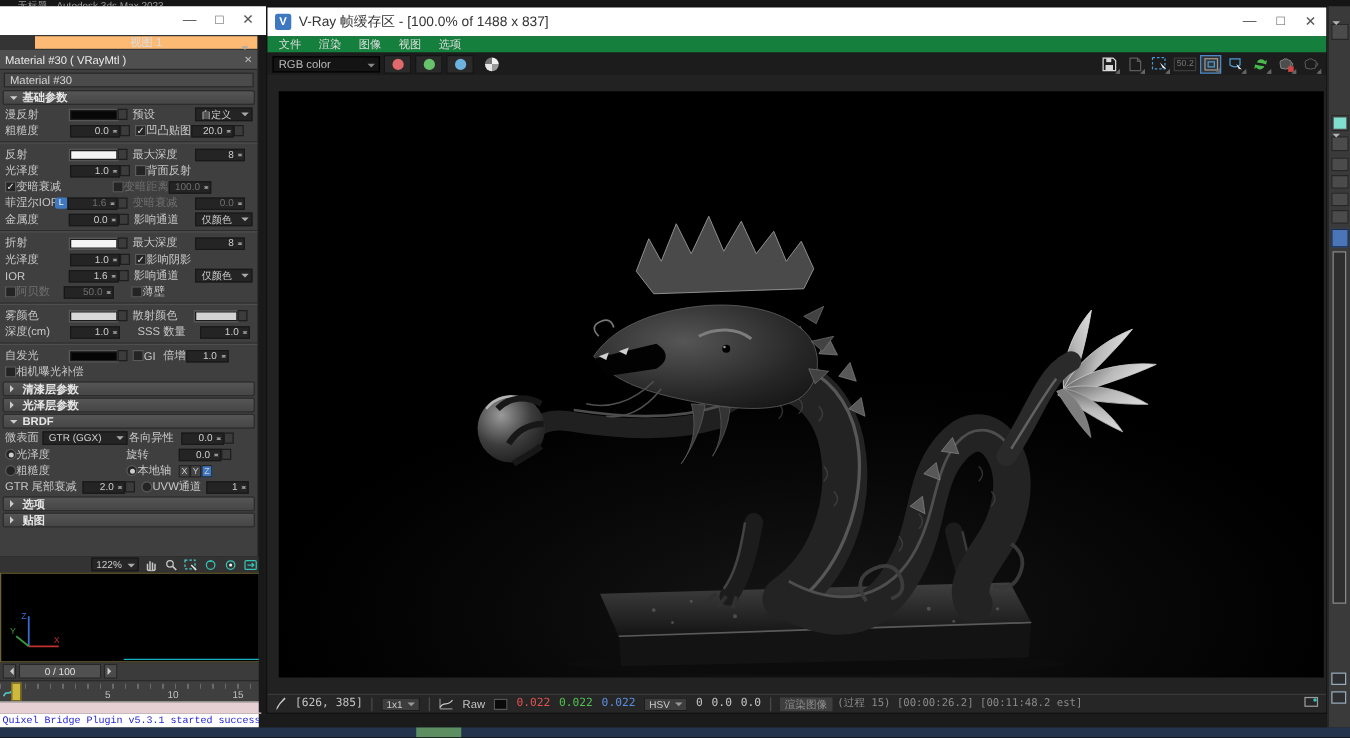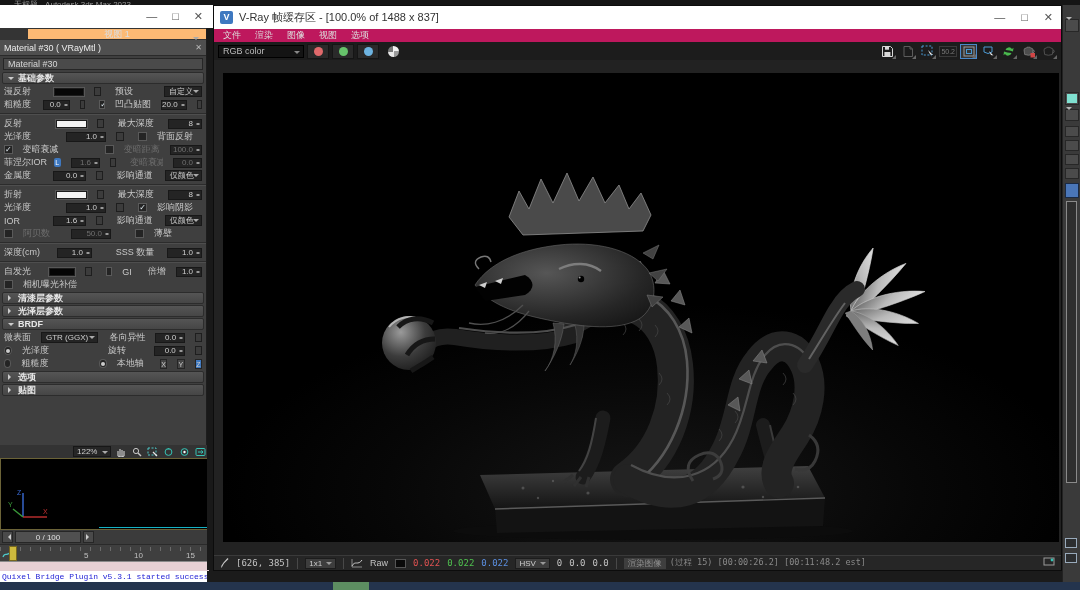--- a/index.html
+++ b/index.html
@@ -33,21 +33,21 @@
   .me-panel{left:0;top:28px;width:207px;height:417px;background:#3f3f3f;border-right:1px solid #1d1d1d;color:#c8c8c8;font-size:9px;overflow:hidden;}
   .vp-row{display:flex;align-items:center;height:12px;background:#343434;padding-left:28px;}
   .vp-combo{flex:1;height:10px;background:#4a4a4a;border:5px solid #fdba74;display:flex;align-items:center;justify-content:center;position:relative;color:#ddd;}
   .vp-combo i,.combo i{position:absolute;right:2px;top:3px;width:0;height:0;border:3px solid transparent;border-top-color:#aaa;}
   .mat-header{display:flex;align-items:center;height:16px;background:#4f4f4f;border-bottom:1px solid #2a2a2a;padding:0 4px;color:#ececec;}
   .mat-header .x{margin-left:auto;color:#bbb;font-size:8px;}
   .mat-name{margin:2px 3px;height:12px;background:#4a4a4a;border:1px solid #262626;display:flex;align-items:center;padding-left:4px;color:#d5d5d5;}
   .rollout{height:12px;margin:1px 2px;background:linear-gradient(#555,#464646);border:1px solid #2c2c2c;border-radius:2px;display:flex;align-items:center;gap:4px;padding:0 5px;color:#e6e6e6;font-weight:bold;}
   .tri-r{width:0;height:0;border:3px solid transparent;border-left-color:#ccc;}
   .tri-d{width:0;height:0;border:3px solid transparent;border-top-color:#ccc;margin-top:3px;}
-  .prow{display:flex;align-items:center;height:13px;padding:0 4px;gap:10px;white-space:nowrap;}
+  .prow{display:flex;align-items:center;height:13px;padding:0 4px;gap:0;white-space:nowrap;}
   .lb1{width:52px;overflow:hidden;}
   .lb2{width:50px;overflow:hidden;}
   .swatch{width:38px;height:8px;border:1px solid #1c1c1c;outline:1px solid #575757;}
   .sw-sm{width:34px;}
   .spin{width:40px;height:10px;background:#242424;border:1px solid #181818;color:#cfcfcf;font-size:8px;display:flex;align-items:center;justify-content:flex-end;padding-right:8px;position:relative;}
   .spin u,.spin s{position:absolute;right:1px;width:0;height:0;border:2.5px solid transparent;text-decoration:none;}
   .spin u{top:1px;border-bottom-color:#999;}
   .spin s{bottom:1px;border-top-color:#999;}
   .spin.sm{width:34px;}
   .map{width:8px;height:9px;background:#3c3c3c;border:1px solid #1e1e1e;}
@@ -79,21 +79,21 @@
   .playhead{position:absolute;left:9px;top:1px;width:8px;height:15px;border:1px solid #77671d;}
   .pink-row{left:0;top:561px;width:209px;height:10px;background:#e7d0d4;border-top:1px solid #8a8a8a;}
   .listener{left:0;top:571px;width:207px;height:11px;background:#fff;color:#2323d6;font-family:"Liberation Mono",monospace;font-size:8px;line-height:11px;padding-left:2px;white-space:nowrap;overflow:hidden;}
   .gapstrip{left:207px;top:28px;width:6px;height:542px;background:#191919;}
 
   
   .vfb{left:213px;top:5px;width:849px;height:566px;background:#262626;border:1px solid #0c0c0c;}
   .vfb-title{height:23px;background:#ffffff;display:flex;align-items:center;padding:0 6px;color:#333;font-size:11px;gap:6px;}
   .vfb-logo{width:13px;height:13px;border-radius:2px;color:#fff;font-size:9px;font-weight:bold;text-align:center;line-height:13px;}
   .vfb-title .winbtns{margin-left:auto;display:flex;gap:16px;color:#555;padding-right:2px;}
-  .vfb-menu{height:13px;background:#be185d;display:flex;align-items:center;gap:14px;padding-left:9px;color:#ddd;font-size:9px;}
+  .vfb-menu{height:13px;background:#15803d;display:flex;align-items:center;gap:14px;padding-left:9px;color:#ddd;font-size:9px;}
   .vfb-tools{height:18px;background:#1c1c1c;display:flex;align-items:center;gap:3px;padding:0 4px;}
   .ch-combo{width:86px;height:13px;background:#141414;border:1px solid #000;color:#bbb;font-size:9px;display:flex;align-items:center;padding:0 4px;position:relative;}
   .cbtn{width:22px;height:15px;background:#2a2a2a;border:1px solid #151515;display:flex;align-items:center;justify-content:center;}
   .circ{width:9px;height:9px;border-radius:50%;}
   .halfcirc{width:11px;height:11px;border-radius:50%;background:conic-gradient(#f2f2f2 0 90deg,#9a9a9a 90deg 180deg,#e8e8e8 180deg 270deg,#777 270deg 360deg);margin-left:6px;}
   .tspace{flex:1;}
   .tbtn{width:17px;height:15px;display:flex;align-items:center;justify-content:center;position:relative;}
   .tbtn::after{content:"";position:absolute;right:0;bottom:0;border:2px solid transparent;border-right-color:#666;border-bottom-color:#666;}
   .tbtn.sel{background:#343434;border:1px solid #4a88c8;}
   .clampbox{color:#787878;font-size:7px;border:1px solid #3a3a3a;padding:0 1px;line-height:9px;}
@@ -281,20 +281,28 @@
           <span>50.0</span>
           <u></u>
           <s></s>
         </span>
       <span class="chk off" style="margin-left:14px">✓</span>
       <span>薄壁</span>
     </div>
     <div class="hr"></div>
 
     <div class="prow">
+      <span class="lb1">雾颜色</span>
+      <span class="swatch" style="background: rgb(216, 216, 216);"></span>
+      <span class="map"></span>
+      <span class="lb2" style="margin-left:4px">散射颜色</span>
+      <span class="swatch sw-sm" style="background: rgb(212, 212, 212);"></span>
+      <span class="map"></span>
+    </div>
+    <div class="prow">
       <span class="lb1">深度(cm)</span>
       <span class="spin">
           <span>1.0</span>
           <u></u>
           <s></s>
         </span>
       <span class="lb2" style="margin-left:14px">SSS 数量</span>
       <span class="spin">
           <span>1.0</span>
           <u></u>
@@ -360,20 +368,36 @@
       <span class="map"></span>
     </div>
     <div class="prow">
       <span class="radio"></span>
       <span style="width:88px">粗糙度</span>
       <span class="radio on"></span>
       <span>本地轴</span>
       <span class="axbtn" style="margin-left:6px">X</span>
       <span class="axbtn">Y</span>
       <span class="axbtn" style="background: rgb(62, 120, 192);">Z</span>
+    </div>
+    <div class="prow">
+      <span style="width:62px">GTR 尾部衰减</span>
+      <span class="spin sm">
+          <span>2.0</span>
+          <u></u>
+          <s></s>
+        </span>
+      <span class="map"></span>
+      <span class="radio" style="margin-left:5px"></span>
+      <span>UVW通道</span>
+      <span class="spin sm" style="margin-left:4px">
+          <span>1</span>
+          <u></u>
+          <s></s>
+        </span>
     </div>
 
     <div class="rollout">
       <i class="tri-r"></i>
         <span>选项</span>
     </div>
     <div class="rollout">
       <i class="tri-r"></i>
         <span>贴图</span>
     </div>

